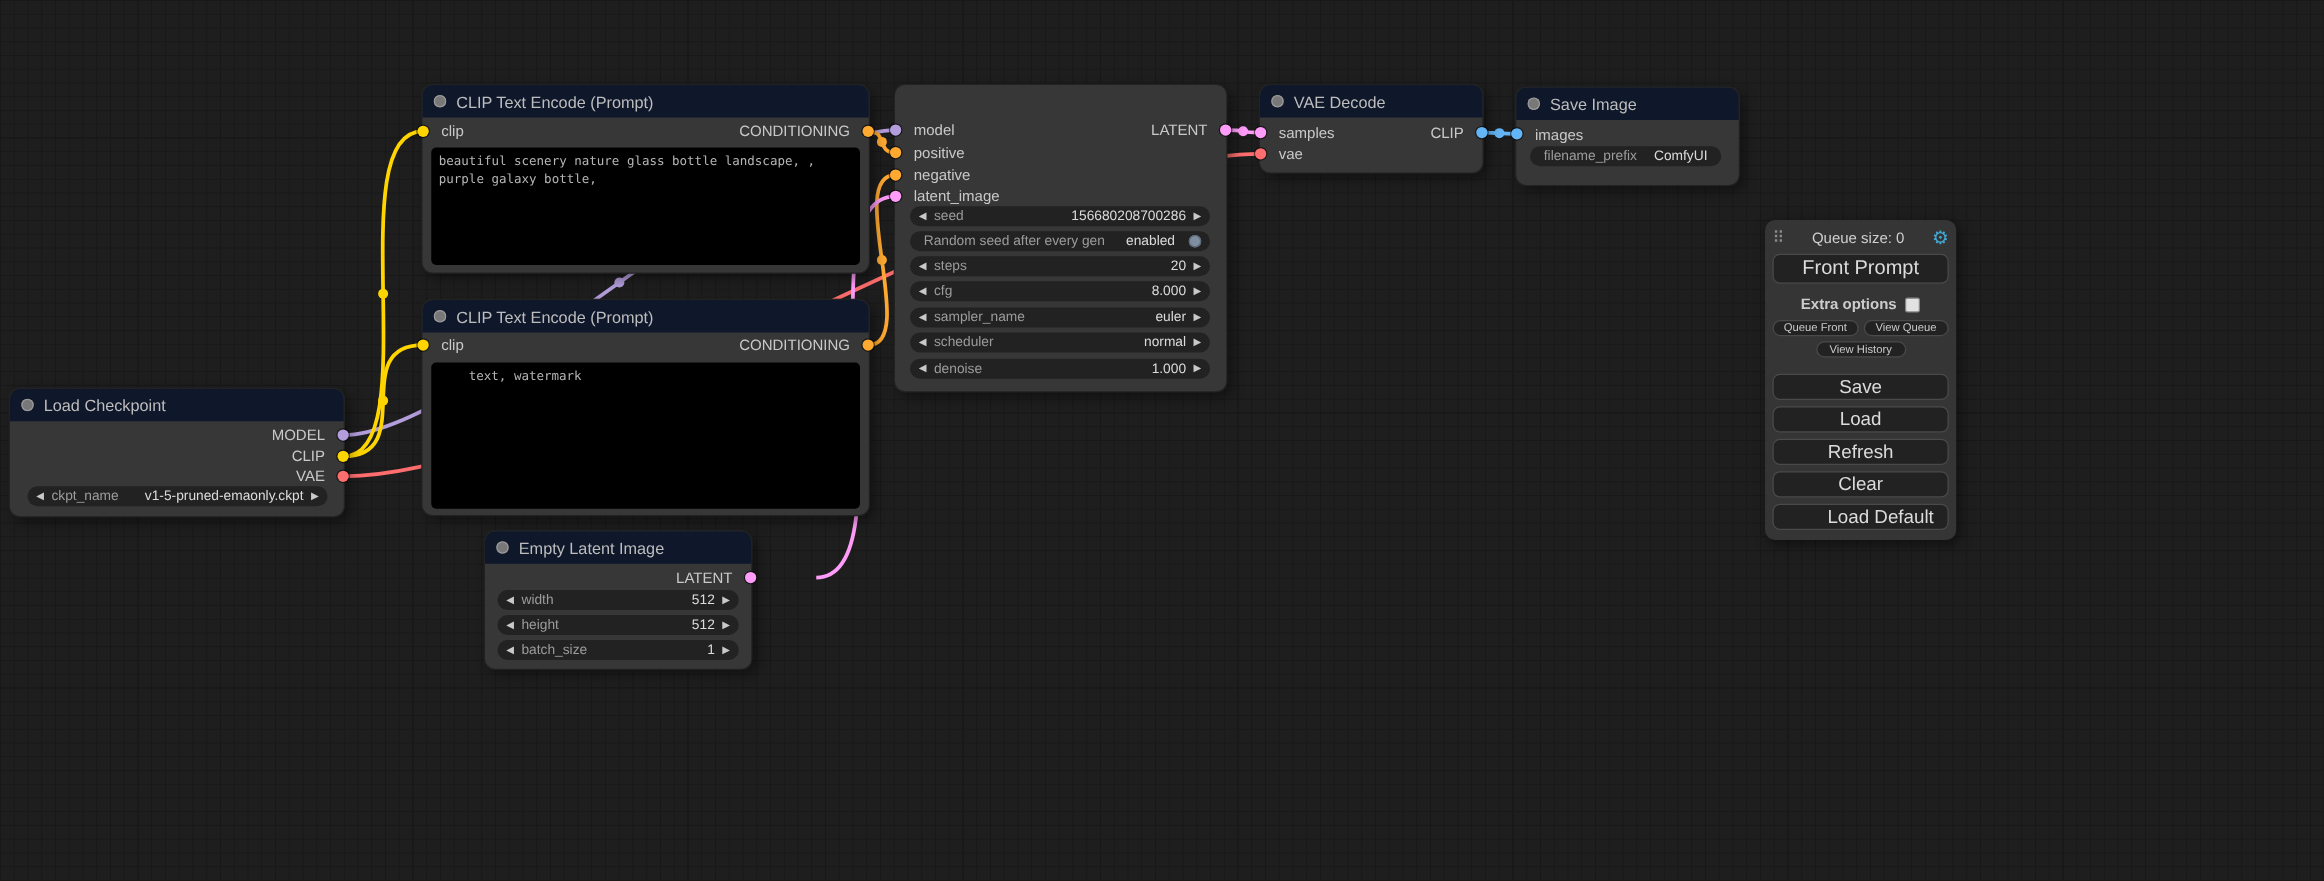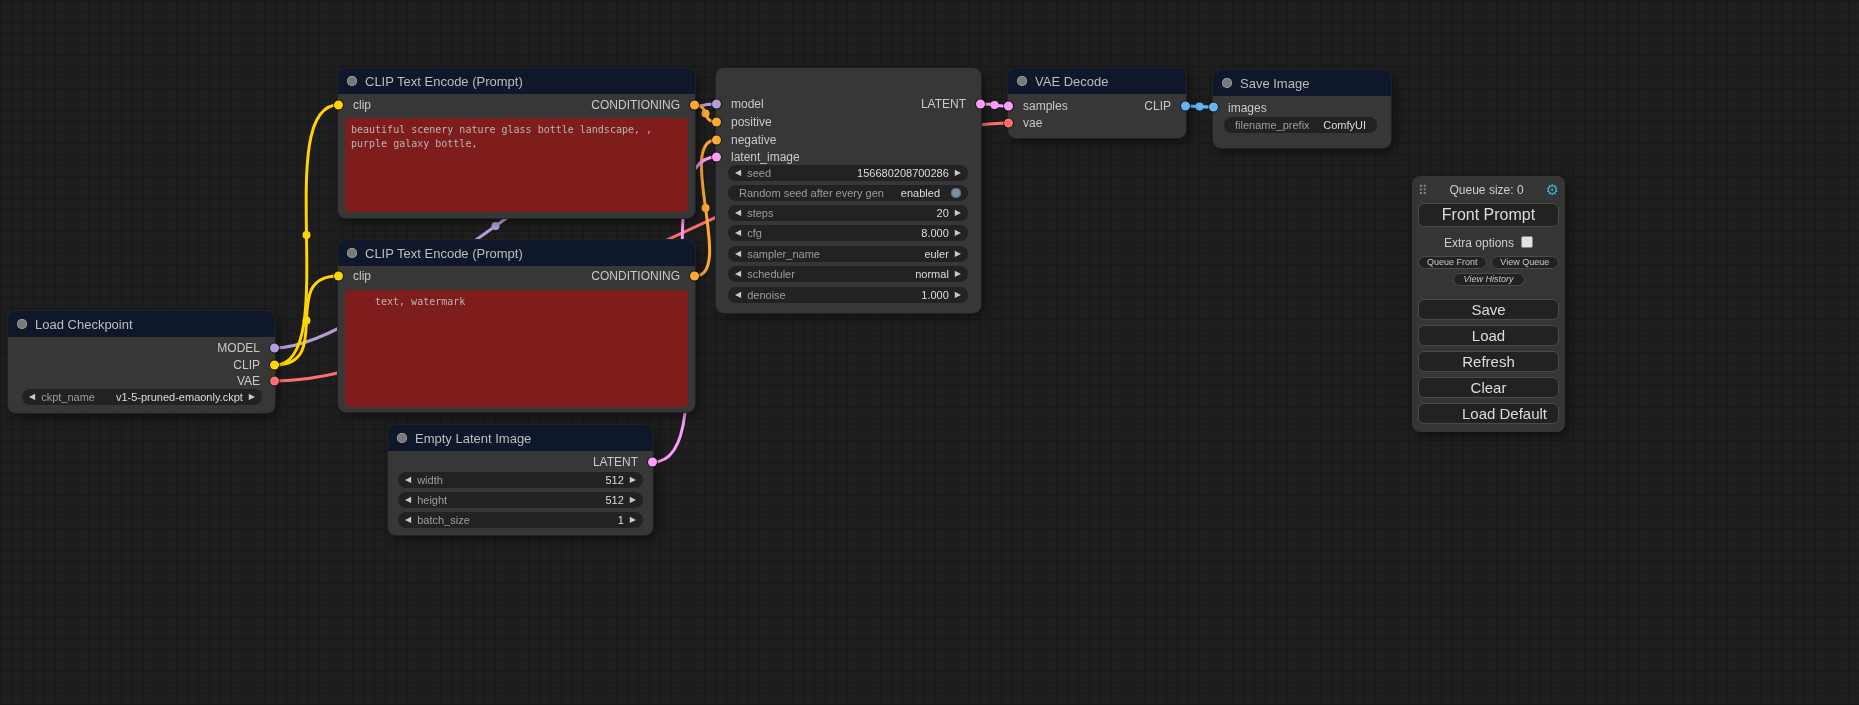--- a/index.html
+++ b/index.html
@@ -53,49 +53,49 @@
     font-size:11px; color:#aaa; white-space:nowrap;
   }
   .wname { color:#9c9c9c; }
   .wval  { margin-left:auto; color:#dcdcdc; }
   .arr { font-size:8px; color:#c9c9c9; line-height:1; flex:0 0 auto; }
   .arr-l::before { content:"◀"; }
   .arr-r::before { content:"▶"; }
   .toggle-dot { width:10px; height:10px; border-radius:50%; background:#7e8ea0; box-shadow:inset 0 0 0 1px #5d6a79; flex:0 0 auto; margin-left:5px; }
 
   .prompt-box {
-    position:absolute; left:7px; right:7px; background:#7f1d1d; border-radius:4px;
+    position:absolute; left:7px; right:7px; background:#000000; border-radius:4px;
     padding:5px 6px; font-family:"DejaVu Sans Mono", monospace; font-size:10px;
     line-height:1.4; color:#b5b5b5; white-space:pre-wrap; word-break:break-word; overflow:hidden;
   }
 
   
   #menu {
     position:absolute; z-index:3; left:1412px; top:176px; width:153px;
     background:#353535; border-radius:8px; box-shadow:3px 3px 10px rgba(0,0,0,.5);
     padding:5px 6px 8px 6px; color:#ccc;
   }
   .mhead { display:flex; align-items:center; height:18px; margin-bottom:4px; }
   .draghandle::before { content:"⠿"; color:#8a8a8a; font-size:13px; }
   .qsize { flex:1; text-align:center; font-size:12px; color:#cfcfcf; }
   .gear::before { content:"⚙"; color:var(--c-gear); font-size:15px; }
   .mbtn {
     display:block; width:100%; height:21px; margin-bottom:5px;
     background:#222; border:1px solid #4a4a4a; border-radius:6px;
     color:#dcdcdc; font-size:15px; font-family:inherit; line-height:1; cursor:pointer;
   }
   .mbtn.big { height:24px; font-size:16px; margin-bottom:9px; }
-  .extrarow { display:flex; align-items:flex-start; justify-content:center; gap:7px; font-size:12px; margin:2px 0 6px 0; }
+  .extrarow { display:flex; align-items:flex-end; justify-content:center; gap:7px; font-size:12px; margin:2px 0 6px 0;font-weight:bold; }
   .chk { width:12px; height:12px; background:#e2e2e2; border-radius:2px; border:1px solid #888; }
   .smallrow { display:flex; gap:4px; justify-content:center; margin-bottom:4px; }
   .sbtn {
     flex:1; height:13px; background:#222; border:1px solid #4a4a4a; border-radius:8px;
     color:#c9c9c9; font-size:9px; font-family:inherit; line-height:1; padding:0 4px; cursor:pointer;
   }
-  .sbtn.vh { flex:0 0 72px;font-style:italic; }
+  .sbtn.vh { flex:0 0 72px; }
   .gap { height:9px; }
 </style>
 </head>
 <body>
 
 <div style="position:absolute;inset:0;">
 
   <svg id="links" width="1859" height="705" viewBox="0 0 1859 705">
     <path class="wire s-model" d="M275,348 C375,348 616,104 716,104"></path>
     <path class="wire s-clip" d="M275,365 C342,365 271,105 338,105"></path>
@@ -163,21 +163,21 @@
     </div>
     <div class="srow both" style="top:28px;">
       <span>clip</span>
       <span>CONDITIONING</span>
       <span class="slotdot l d-clip"></span>
       <span class="slotdot r d-cond"></span>
     </div>
     <div class="prompt-box" style="top:50px;bottom:5px;padding-left:30px;">text, watermark</div>
   </div>
 
-  <div class="node" style="left:388px;top:425px;width:265px;height:110px;">
+  <div class="node" style="left:388px;top:425px;width:213px;height:110px;">
     <div class="ntitle">
       <span class="cdot"></span>
       <span>Empty Latent Image</span>
     </div>
     <div class="srow out" style="top:29px;">
       <span>LATENT</span>
       <span class="slotdot r d-latent"></span>
     </div>
     <div class="widget" style="top:47px;left:10px;right:10px;">
       <span class="arr arr-l"></span>

